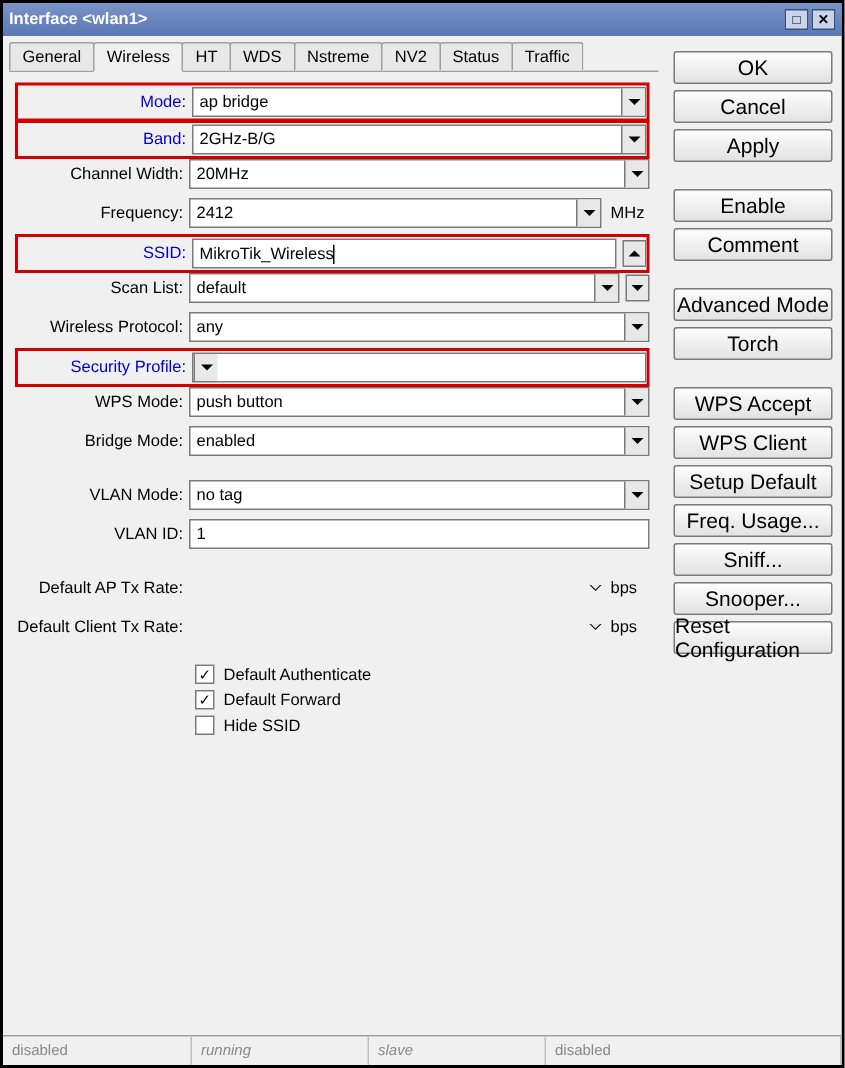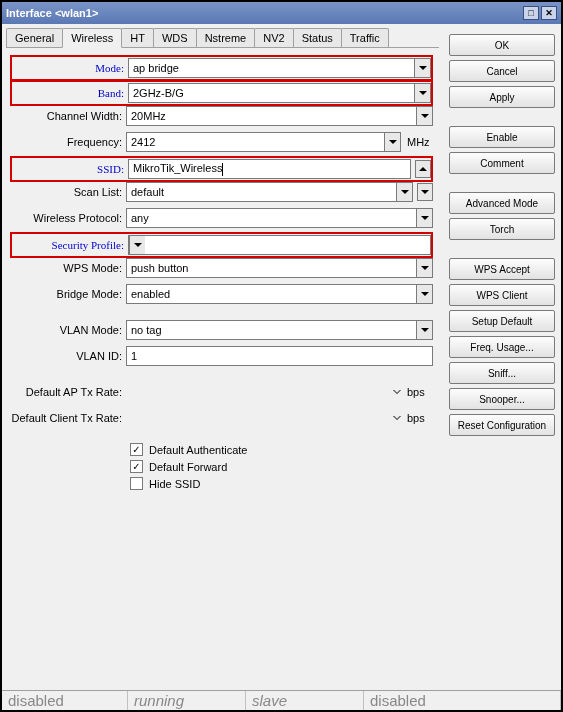--- a/index.html
+++ b/index.html
@@ -80,21 +80,21 @@
     align-items: center;
     margin-bottom: 4px;
     min-height: 22px;
   }
   .row.gap-before { margin-top: 14px; }
   .lbl {
     width: 116px;
     text-align: right;
     padding-right: 4px;
   }
-  .lbl.blue { color: #0000cc; font-family: Liberation Serif, serif; }
+  .lbl.blue { color: #0000cc; }
   .field-wrap {
     flex: 1;
     display: flex;
     align-items: center;
     gap: 4px;
   }
   .highlight-box {
     border: 2px solid #d40000;
     padding: 1px 0px;
     margin: -1px 0;
@@ -184,28 +184,28 @@
   }
   .btn {
     height: 22px;
     border: 1px solid #7a7a7a;
     background: linear-gradient(#fdfdfd, #e2e2e2);
     border-radius: 2px;
     display: flex;
     align-items: center;
     justify-content: center;
     cursor: pointer;
-    font-size: 10px;
+    font-size: 14px;
   }
   .statusbar {
     height: 20px;
     border-top: 1px solid #a0a0a0;
     display: flex;
     background: #f0f0f0;
-    font-size: 15px;
+    font-size: 10px;
     color: #888;
   }
   .status-cell {
     border-right: 1px solid #c0c0c0;
     padding: 2px 6px;
     display: flex;
     align-items: center;
   }
   .status-cell:nth-child(1){ width:126px; }
   .status-cell:nth-child(2){ width:118px; font-style: italic;}

